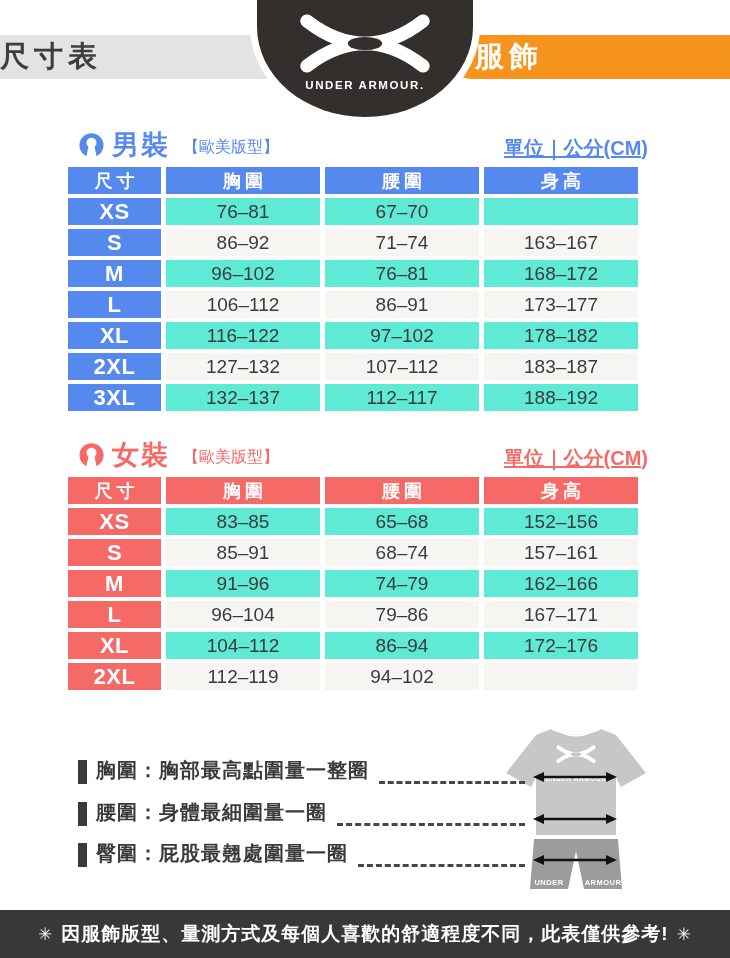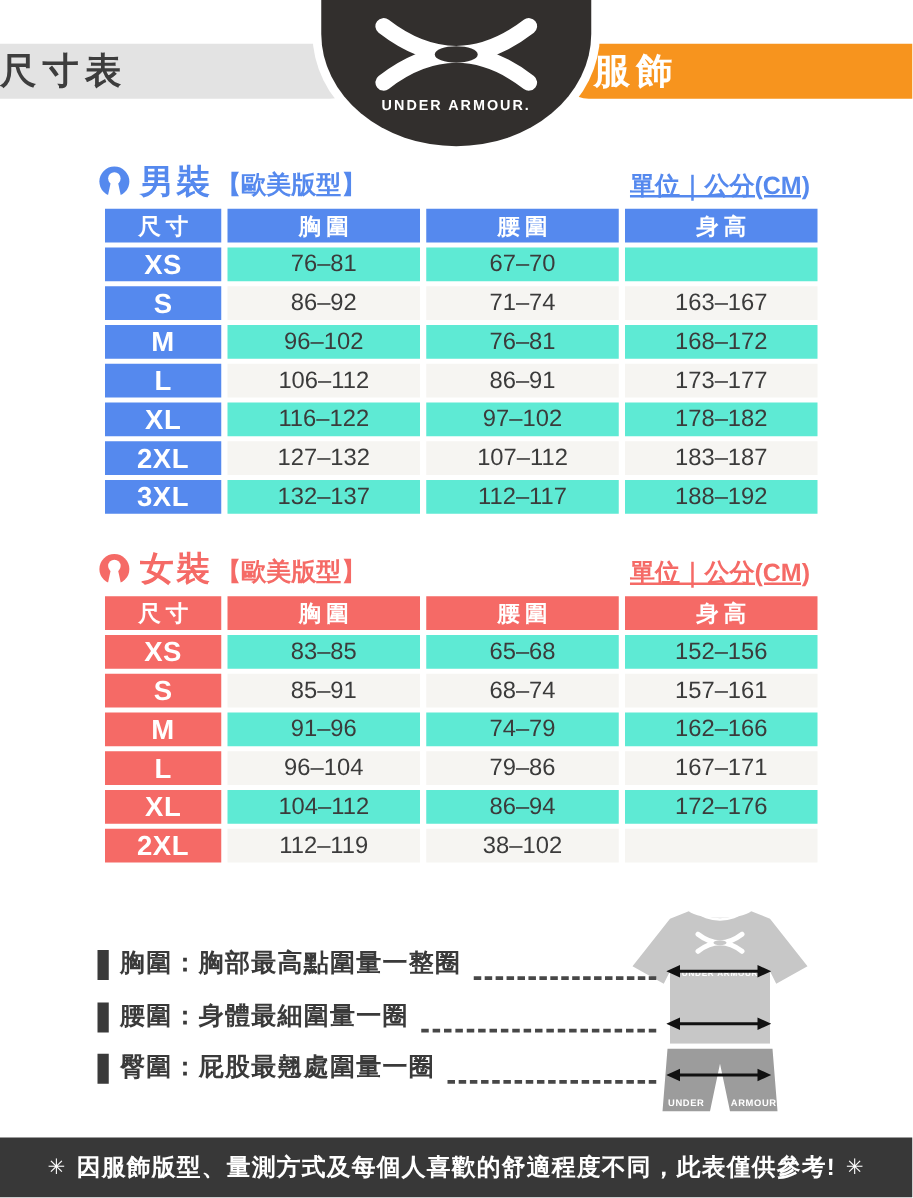--- a/index.html
+++ b/index.html
@@ -27,25 +27,25 @@
     background:#322f2d;border-radius:0 0 108px 108px / 0 0 90px 90px;
     box-shadow:0 0 0 7px #ffffff;z-index:2;
     display:flex;flex-direction:column;align-items:center;
   }
   .shield svg.ua-big{margin-top:13px;}
   .brandmark{color:#fff;font-weight:bold;font-size:11.5px;letter-spacing:1.6px;margin-top:5px;white-space:nowrap;}
   
   .sec-head{position:absolute;left:78px;width:570px;height:34px;display:flex;align-items:center;color:var(--accent);}
   .sec-head .p-icon{display:flex;margin-right:7px;}
   .sec-title{font-size:27px;font-weight:bold;letter-spacing:2px;}
-  .sec-sub{font-size:20px;font-weight:bold;margin-left:3px;padding-top:5px;}
+  .sec-sub{font-size:16px;font-weight:normal;margin-left:13px;padding-top:5px;}
   .sec-unit{margin-left:auto;font-size:20px;font-weight:bold;padding-top:6px;text-decoration:underline;}
   
   .size-grid{
-    position:absolute;left:84px;width:570px;display:grid;
+    position:absolute;left:68px;width:570px;display:grid;
     grid-template-columns:93px 1fr 1fr 1fr;column-gap:5px;row-gap:4px;
   }
   .cell{height:27px;display:flex;align-items:center;justify-content:center;box-sizing:border-box;}
   .cell.hd{background:var(--accent);color:#fff;font-weight:bold;font-size:18px;letter-spacing:4px;padding-left:4px;}
   .cell.sz{background:var(--accent);color:#fff;font-weight:bold;font-size:22px;letter-spacing:0.5px;}
   .cell.val{color:#3b3b3b;font-size:19px;}
   .cell.odd{background:#5eead4;}
   .cell.even{background:#f6f5f2;}
   
   .notes{position:absolute;top:713px;left:0;width:730px;height:196px;}
@@ -168,21 +168,21 @@
     <div class="cell sz">L</div>
     <div class="cell val even">96–104</div>
     <div class="cell val even">79–86</div>
     <div class="cell val even">167–171</div>
     <div class="cell sz">XL</div>
     <div class="cell val odd">104–112</div>
     <div class="cell val odd">86–94</div>
     <div class="cell val odd">172–176</div>
     <div class="cell sz">2XL</div>
     <div class="cell val even">112–119</div>
-    <div class="cell val even">38–102</div>
+    <div class="cell val even">94–102</div>
     <div class="cell val even"></div>
   </div>
 
 <div class="notes">
   <svg class="shirt" width="144" height="172" viewBox="0 0 144 172">
 
     <path d="M47 6 C55 13 89 13 97 6 L112 12 L142 50 L117 64 L112 54 L112 112 L32 112 L32 54 L27 64 L2 50 L32 12 Z" fill="#c7c7c7"></path>
     <path d="M53 5 C60 15 84 15 91 5" fill="none" stroke="#ffffff" stroke-width="2"></path>
     <g style="color:#c7c7c7">
       <use href="#ua-mark" x="52" y="22" width="40" height="18.4"></use>

